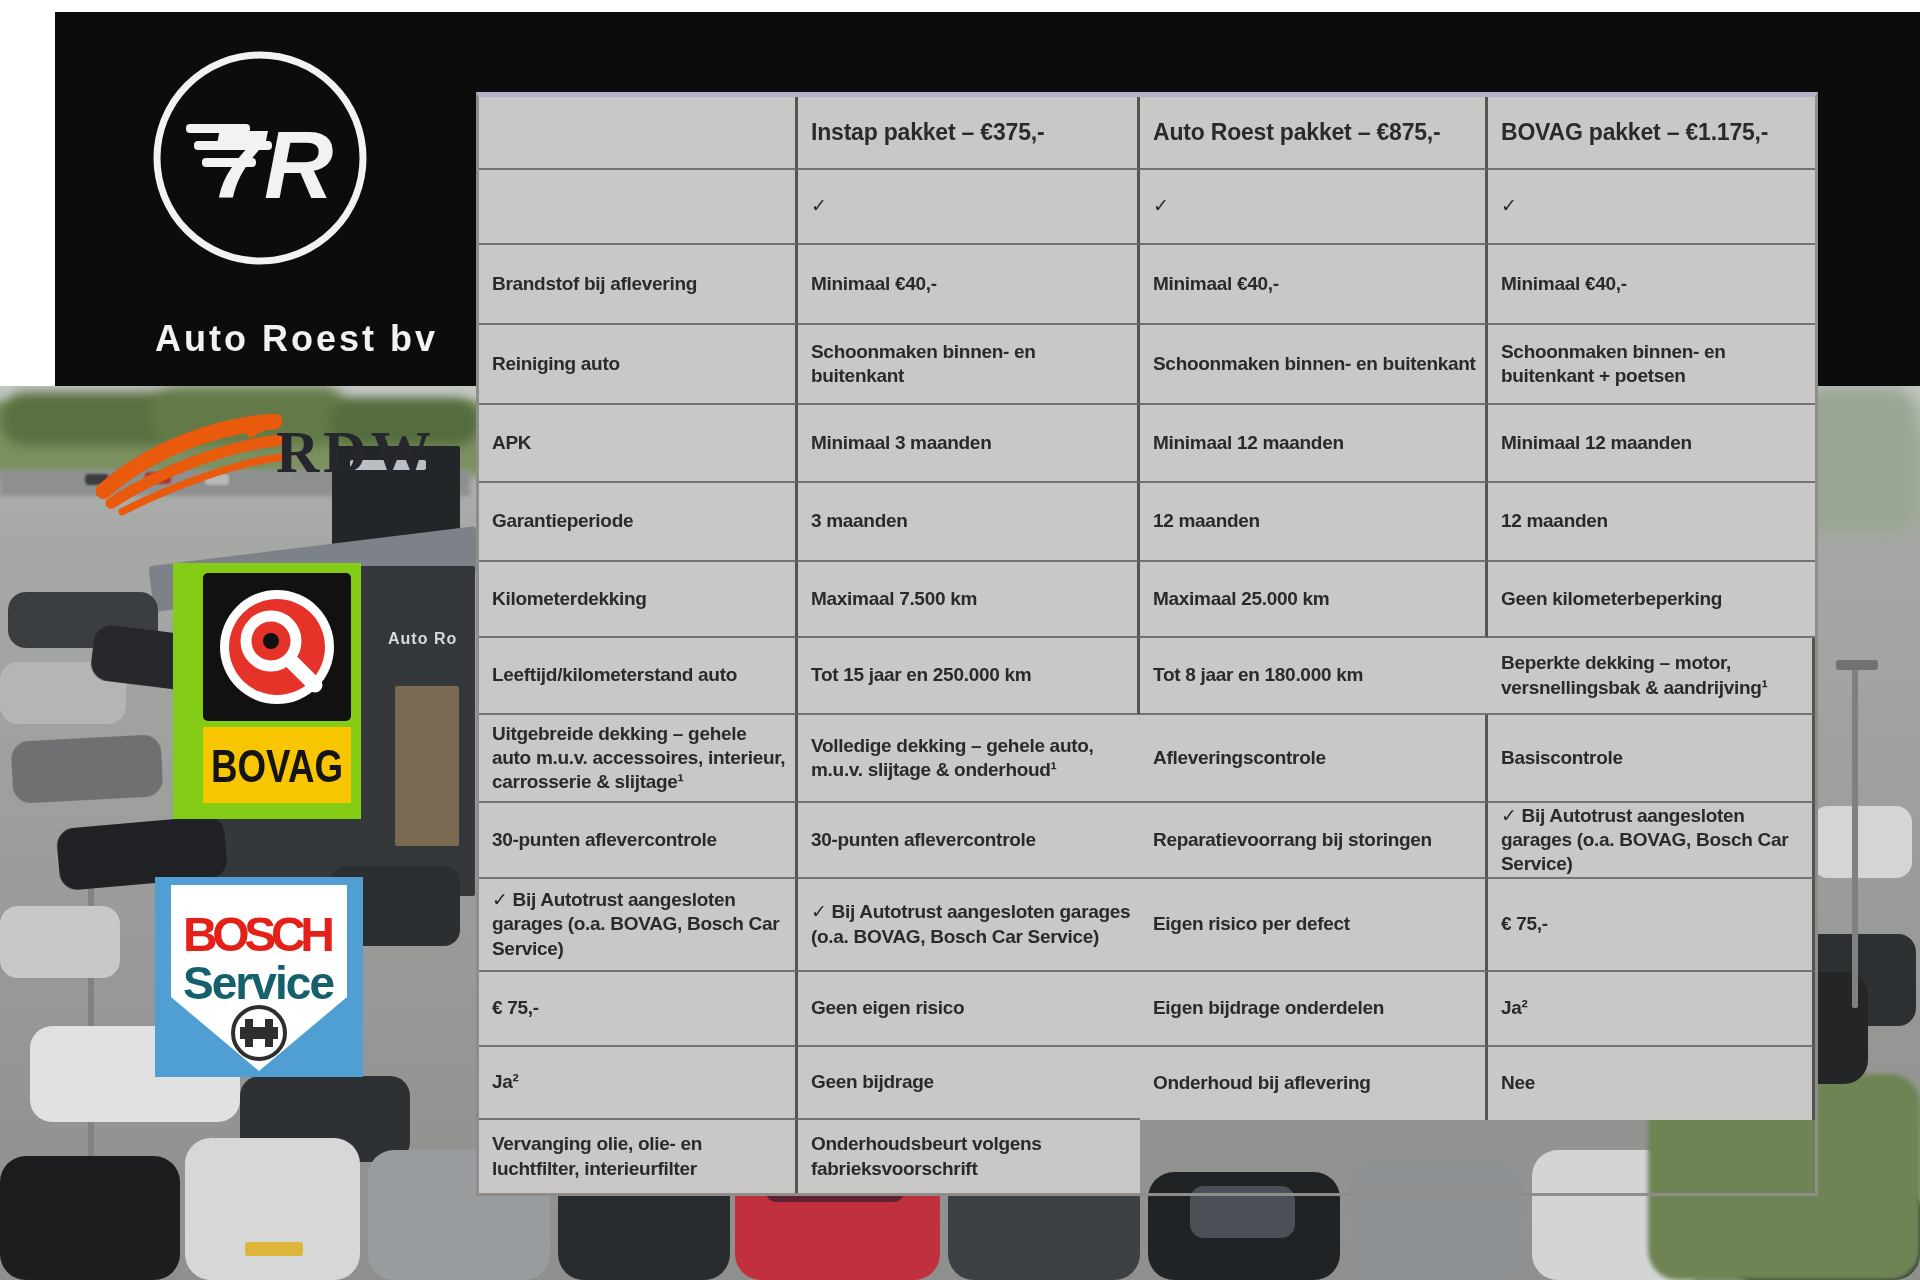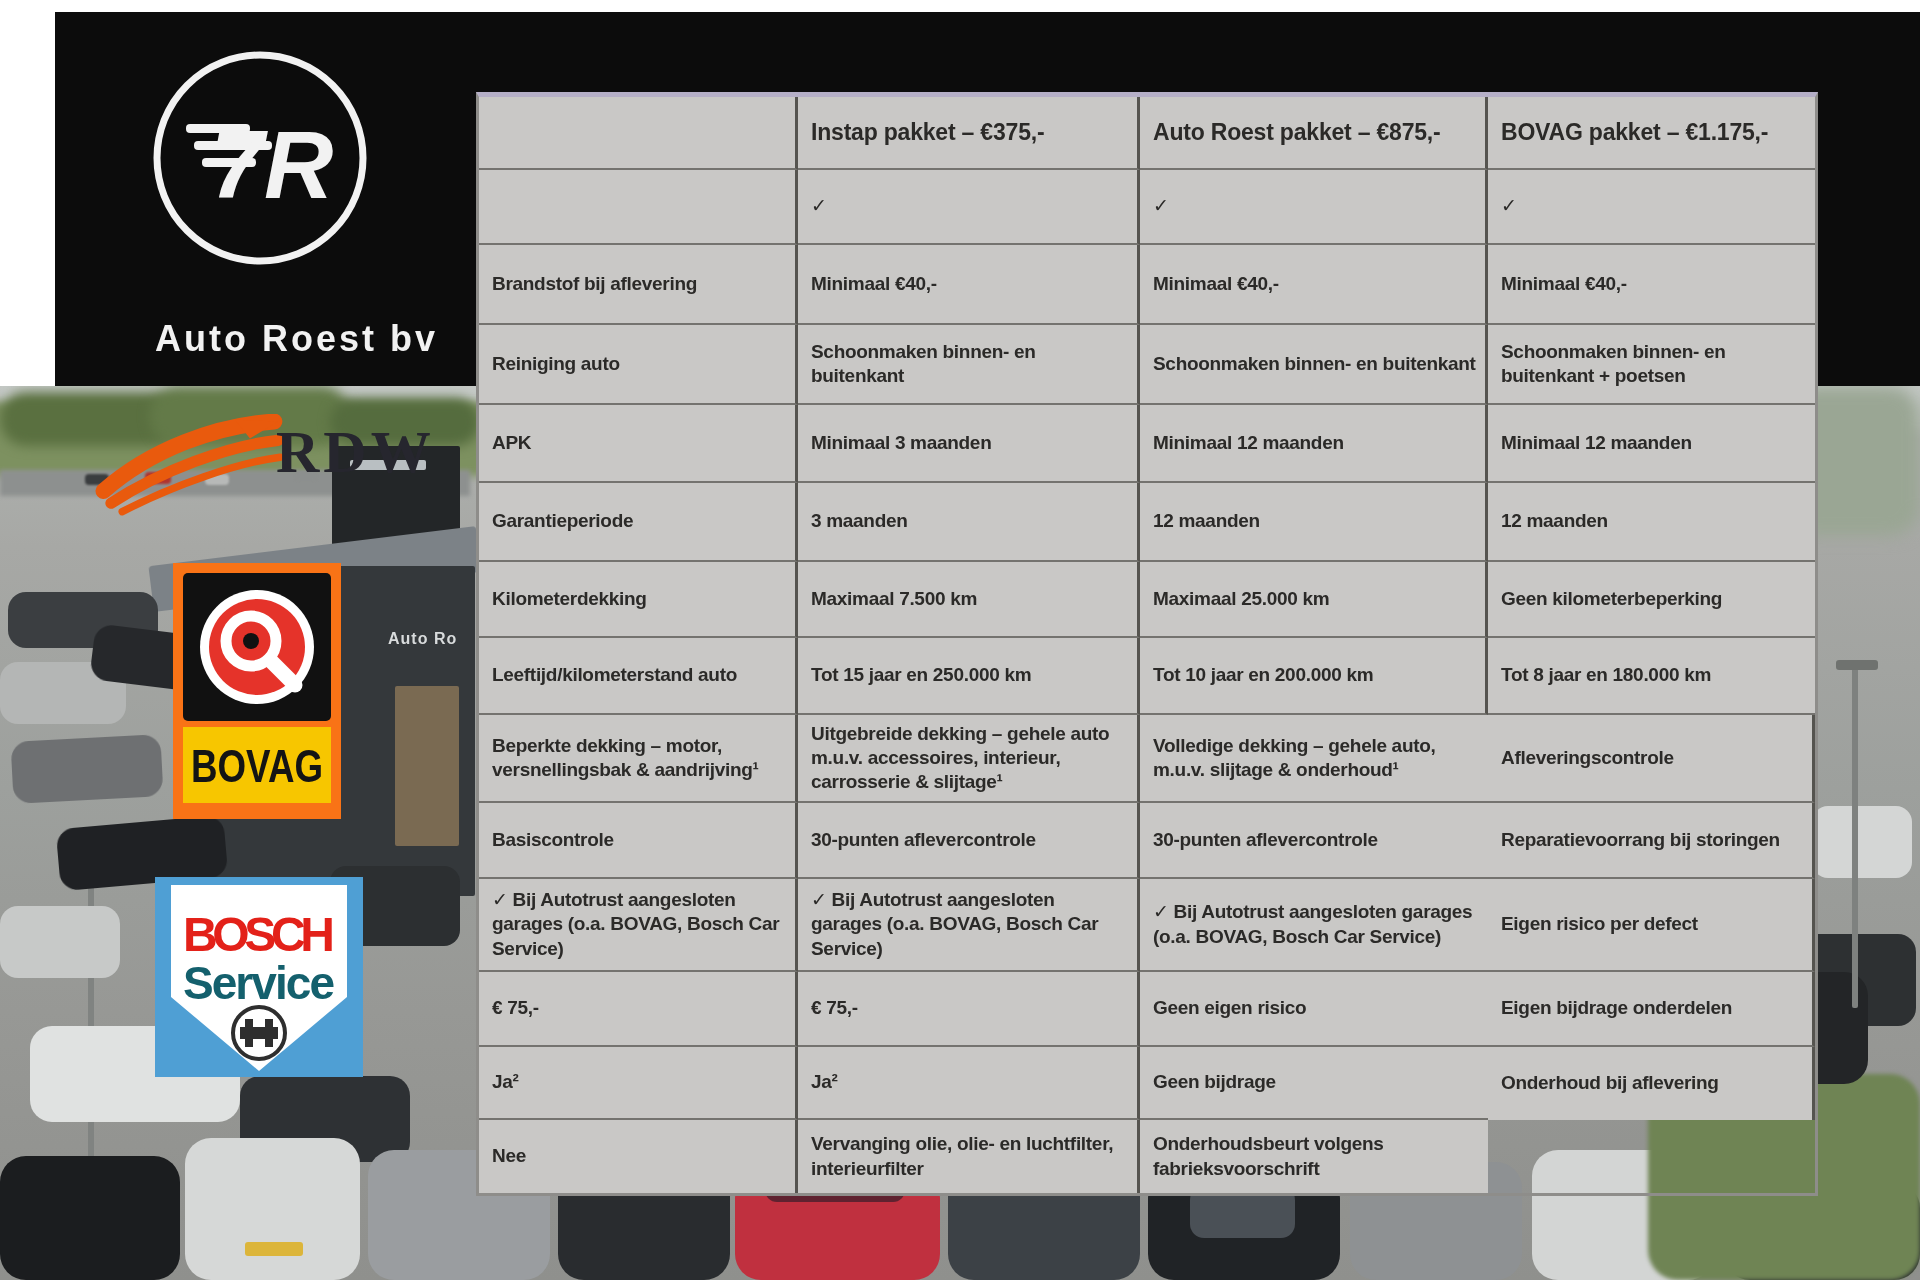--- a/index.html
+++ b/index.html
@@ -16,21 +16,21 @@
   
   #dealer-logo{position:absolute;left:140px;top:40px;width:240px;height:240px;z-index:3;}
   #dealer-name{position:absolute;left:78px;top:318px;width:360px;text-align:right;color:#f2f2f2;
     font-size:36px;font-weight:bold;letter-spacing:3px;z-index:3;}
   
   #rdw-logo{position:absolute;left:88px;top:408px;width:340px;height:115px;z-index:3;}
   #rdw-swoosh{position:absolute;left:0;top:6px;width:200px;height:108px;}
   #rdw-word{position:absolute;left:188px;top:10px;font-family:"Liberation Serif","DejaVu Serif",serif;
     font-weight:bold;font-size:60px;color:var(--rdw-text);letter-spacing:4px;}
   
-  #bovag-logo{position:absolute;left:173px;top:563px;width:168px;height:256px;background:#f97316;z-index:3;}
+  #bovag-logo{position:absolute;left:173px;top:563px;width:168px;height:256px;background:#84cc16;z-index:3;padding-left:20px;}
   
   #bosch-logo{position:absolute;left:155px;top:877px;width:208px;height:200px;z-index:3;}
   
   #pkg-grid{position:absolute;left:476px;top:92px;z-index:4;display:grid;
     grid-template-columns:319px 342px 348px 327px;
     grid-template-rows:73px 75px 80px 80px 78px 79px 76px 77px 88px 76px 93px 75px 73px 73px;
     border:3px solid #8e8d8a;border-top:5px solid var(--table-top);}
   .c{background:var(--table-bg);border-bottom:2px solid #74736f;border-right:3px solid var(--table-grid);
     display:flex;align-items:center;box-sizing:border-box;padding:6px 8px 6px 13px;
     color:var(--ink);font-size:19px;font-weight:bold;letter-spacing:-0.3px;line-height:1.28;}
@@ -163,21 +163,20 @@
     <div class="c">Garantieperiode</div>
     <div class="c">3 maanden</div>
     <div class="c">12 maanden</div>
     <div class="c lastcol">12 maanden</div>
     <div class="c">Kilometerdekking</div>
     <div class="c">Maximaal 7.500 km</div>
     <div class="c">Maximaal 25.000 km</div>
     <div class="c lastcol">Geen kilometerbeperking</div>
     <div class="c">Leeftijd/kilometerstand auto</div>
     <div class="c">Tot 15 jaar en 250.000 km</div>
-    <div class="c">Tot 10 jaar en 200.000 km</div>
     <div class="c lastcol">Tot 8 jaar en 180.000 km</div>
     <div class="c">Beperkte dekking – motor, versnellingsbak &amp; aandrijving¹</div>
     <div class="c">Uitgebreide dekking – gehele auto m.u.v. accessoires, interieur, carrosserie &amp; slijtage¹</div>
     <div class="c lastcol">Volledige dekking – gehele auto, m.u.v. slijtage &amp; onderhoud¹</div>
     <div class="c">Afleveringscontrole</div>
     <div class="c">Basiscontrole</div>
     <div class="c">30-punten aflevercontrole</div>
     <div class="c lastcol">30-punten aflevercontrole</div>
     <div class="c">Reparatievoorrang bij storingen</div>
     <div class="c">✓ Bij Autotrust aangesloten garages (o.a. BOVAG, Bosch Car Service)</div>

